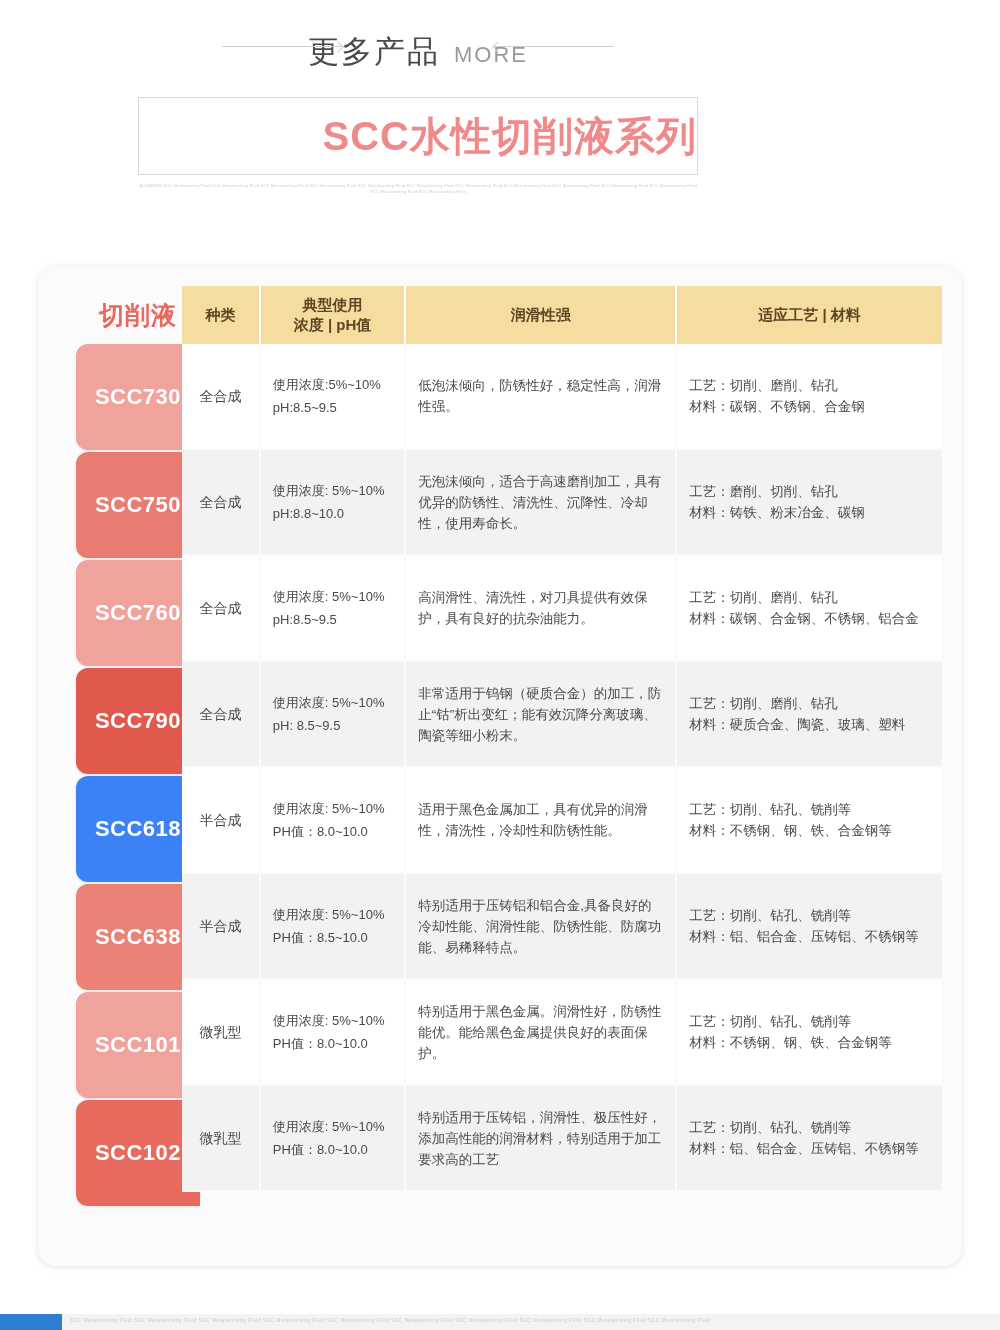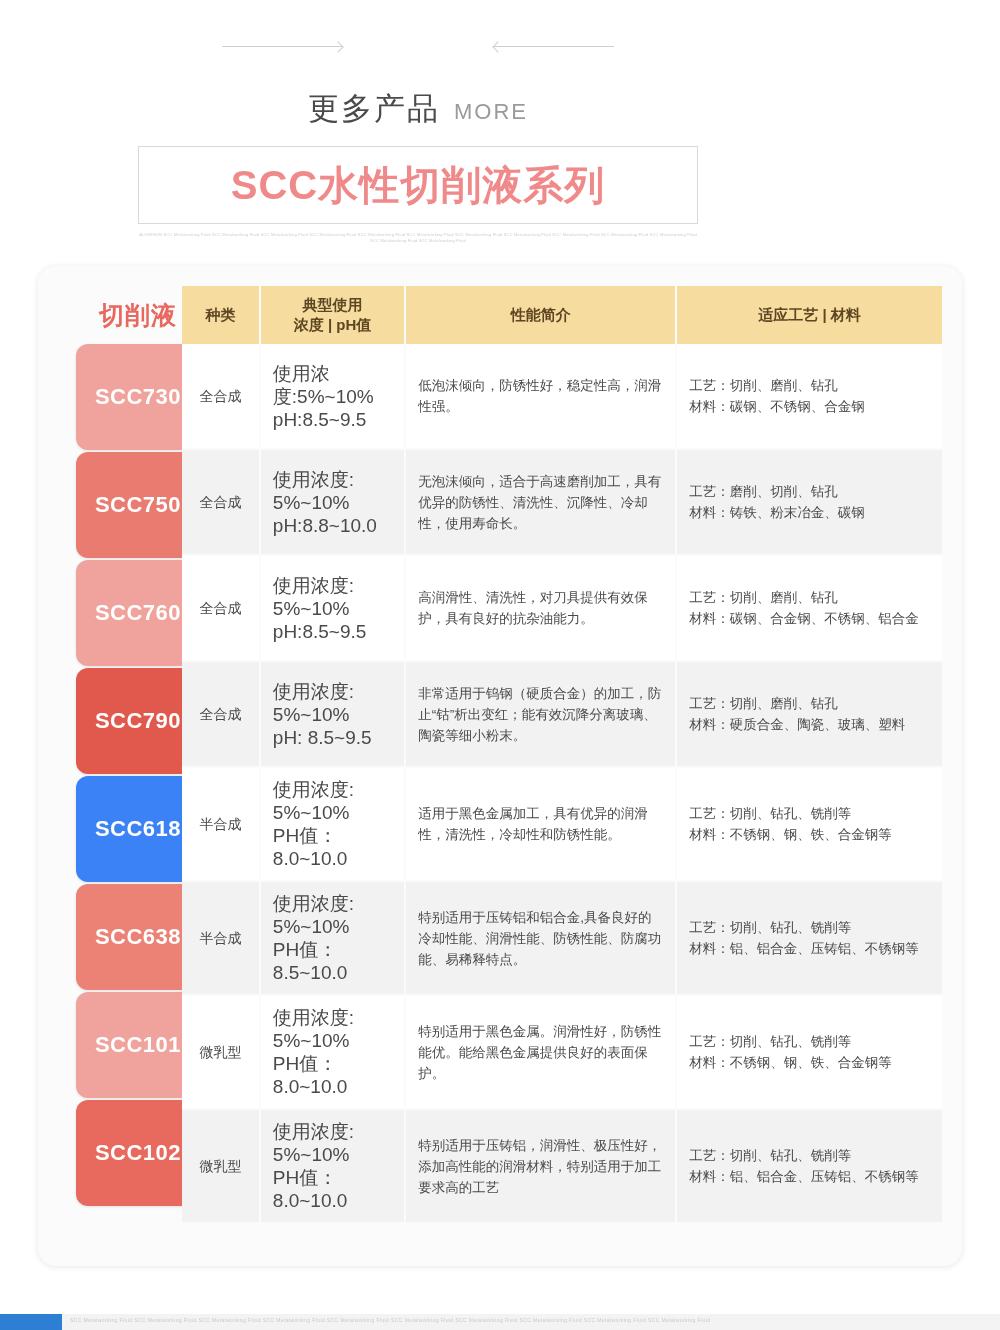--- a/index.html
+++ b/index.html
@@ -13,21 +13,21 @@
     position: relative;
     font-family: "Liberation Sans", "DejaVu Sans", sans-serif;
     color: #3b3b3b;
     overflow: hidden;
   }
 
   
   .header {
     position: relative;
     width: 836px;
-    padding-top: 88px;
+    padding-top: 31px;
     text-align: center;
   }
   .header-title-row {
     display: flex;
     align-items: baseline;
     justify-content: center;
     gap: 14px;
   }
   .header-title-cn {
     font-size: 31px;
@@ -35,28 +35,28 @@
     letter-spacing: 2px;
     font-family: "Liberation Sans", "DejaVu Sans", sans-serif;
   }
   .header-title-en {
     font-size: 22px;
     color: #9a9a9a;
     letter-spacing: 2px;
   }
   .header-box {
     position: relative;
-    margin: 16px auto 0;
+    margin: 24px auto 0;
     width: 560px;
     height: 78px;
     border: 1px solid #d9d9d9;
     box-sizing: border-box;
     display: flex;
     align-items: center;
-    justify-content: center;
+    justify-content: flex-end;
   }
   .header-box-main {
     font-size: 40px;
     color: #f08a8a;
     font-weight: bold;
     letter-spacing: 1px;
     text-shadow: 0 1px 0 #ffffff;
   }
   
   .arrow {
@@ -148,21 +148,21 @@
     color: #4a4a4a;
     padding: 10px 12px;
     height: 106px;
     border-right: 2px solid #fbfbfb;
     border-bottom: 2px solid #fbfbfb;
   }
   tbody td:last-child { border-right: none; }
   tbody tr.odd td { background: #ffffff; }
   tbody tr.even td { background: #f2f2f2; }
   td.c-type { text-align: center; font-size: 14px; margin-left: 24px; }
-  td.c-conc { font-size: 19px; line-height: 23px; margin-top: 16px; }
+  td.c-conc { font-size: 13px; line-height: 23px; margin-top: 16px; }
   td.c-perf { font-size: 13.5px; }
   td.c-proc { font-size: 13.5px; }
 
   
   .left-col {
     position: absolute;
     left: 38px;
     top: 20px;
     width: 124px;
   }
@@ -252,21 +252,21 @@
 
   <div class="table-wrap">
     <table class="spec">
       <thead>
         <tr>
           <th class="th-type">种类</th>
           <th class="th-conc">
             <div>典型使用</div>
             <div>浓度 | pH值</div>
           </th>
-          <th class="th-perf">性能简介</th>
+          <th class="th-perf">润滑性强</th>
           <th class="th-proc">适应工艺 | 材料</th>
         </tr>
       </thead>
       <tbody id="rows-host">
           <tr class="odd">
             <td class="c-type">全合成</td>
             <td class="c-conc">
               <div>使用浓度:5%~10%</div>
               <div>pH:8.5~9.5</div>
             </td>

